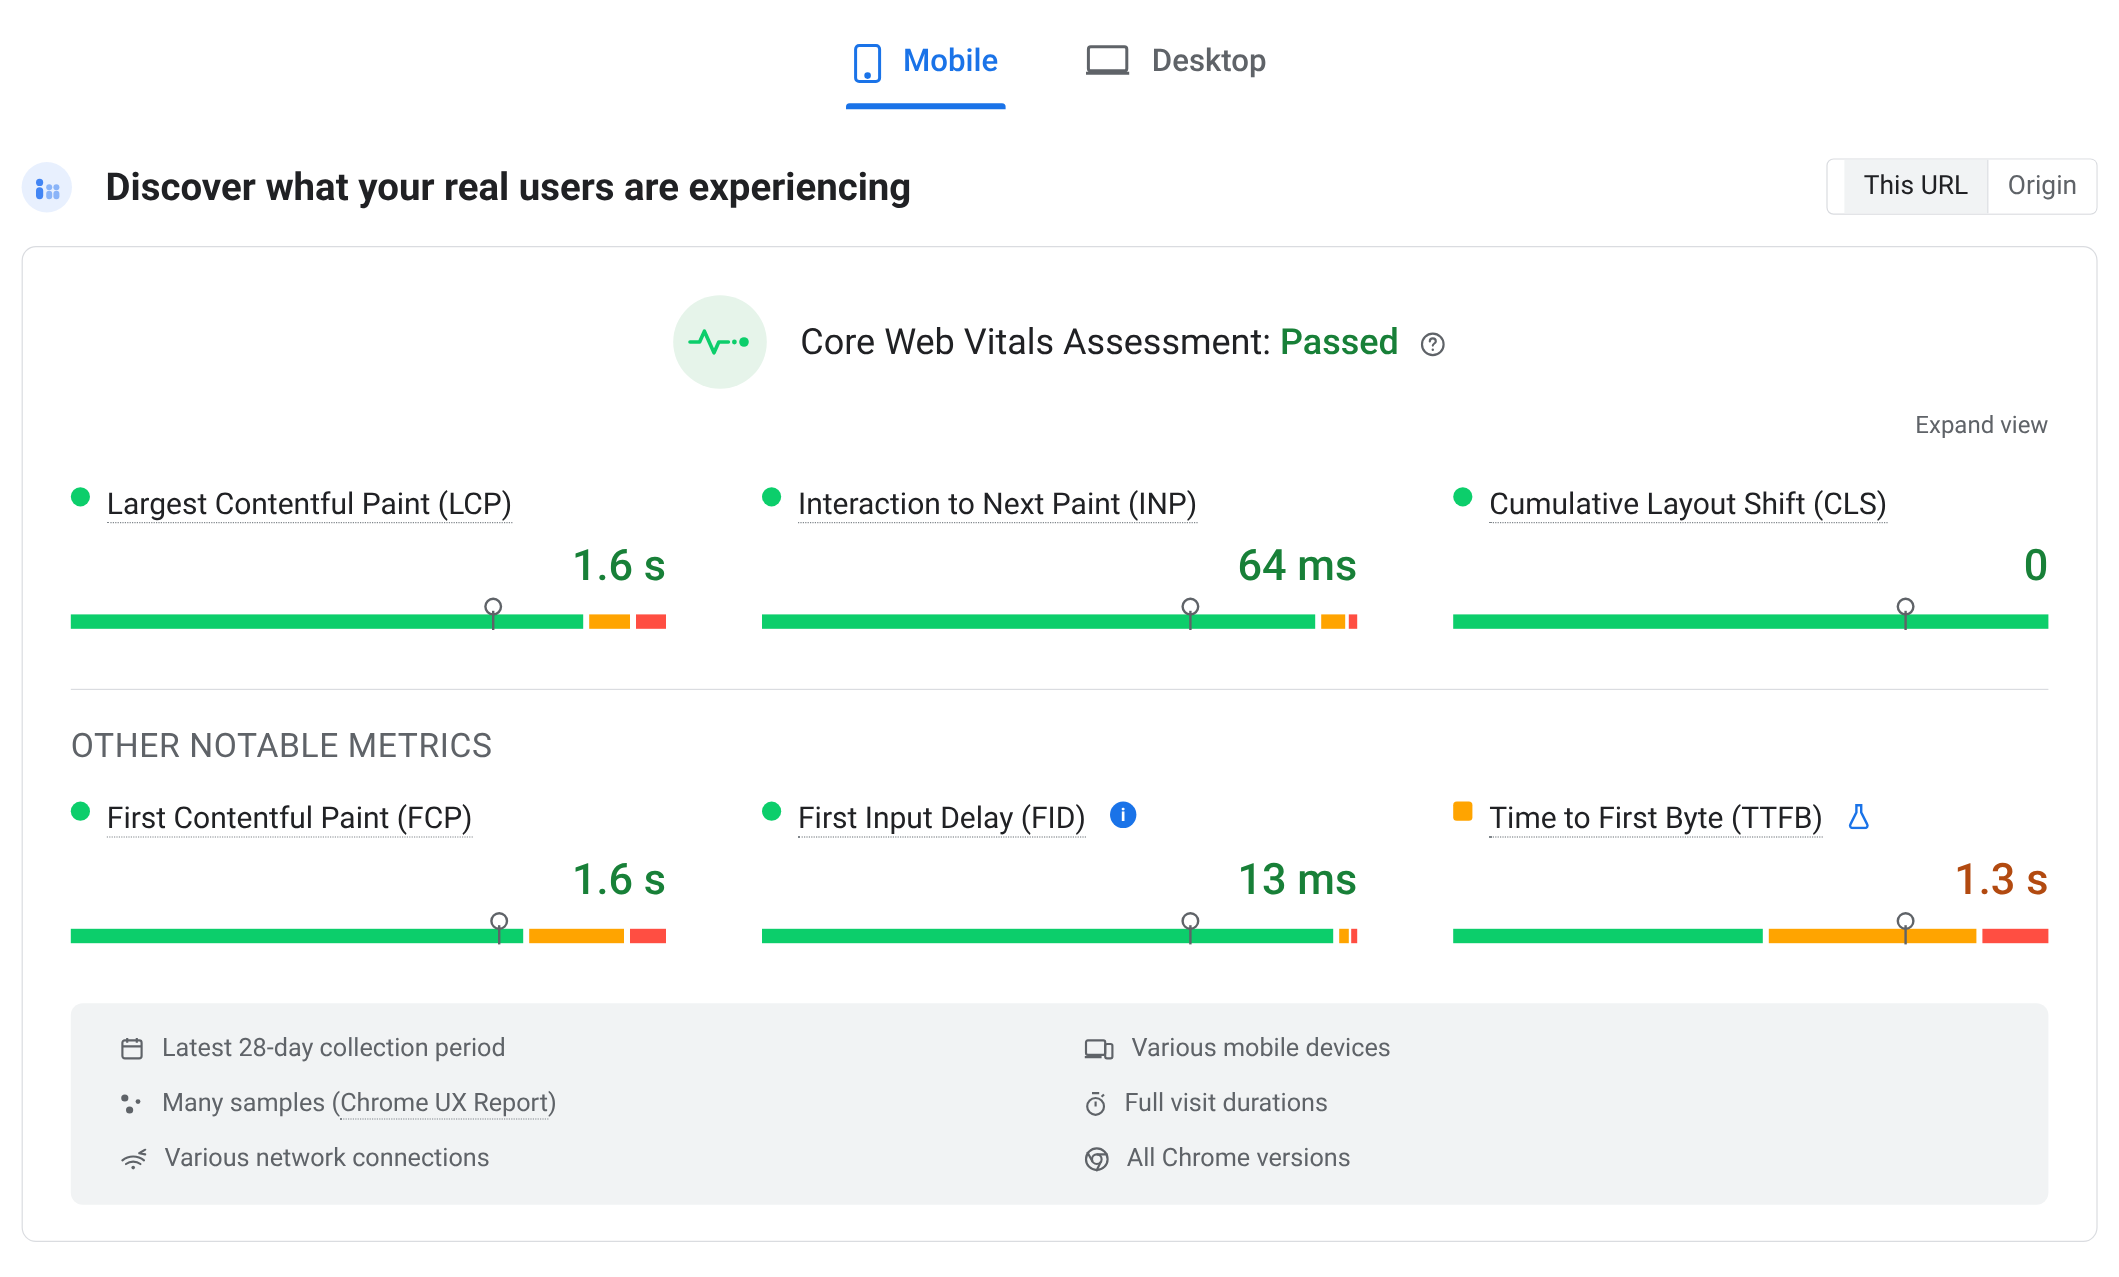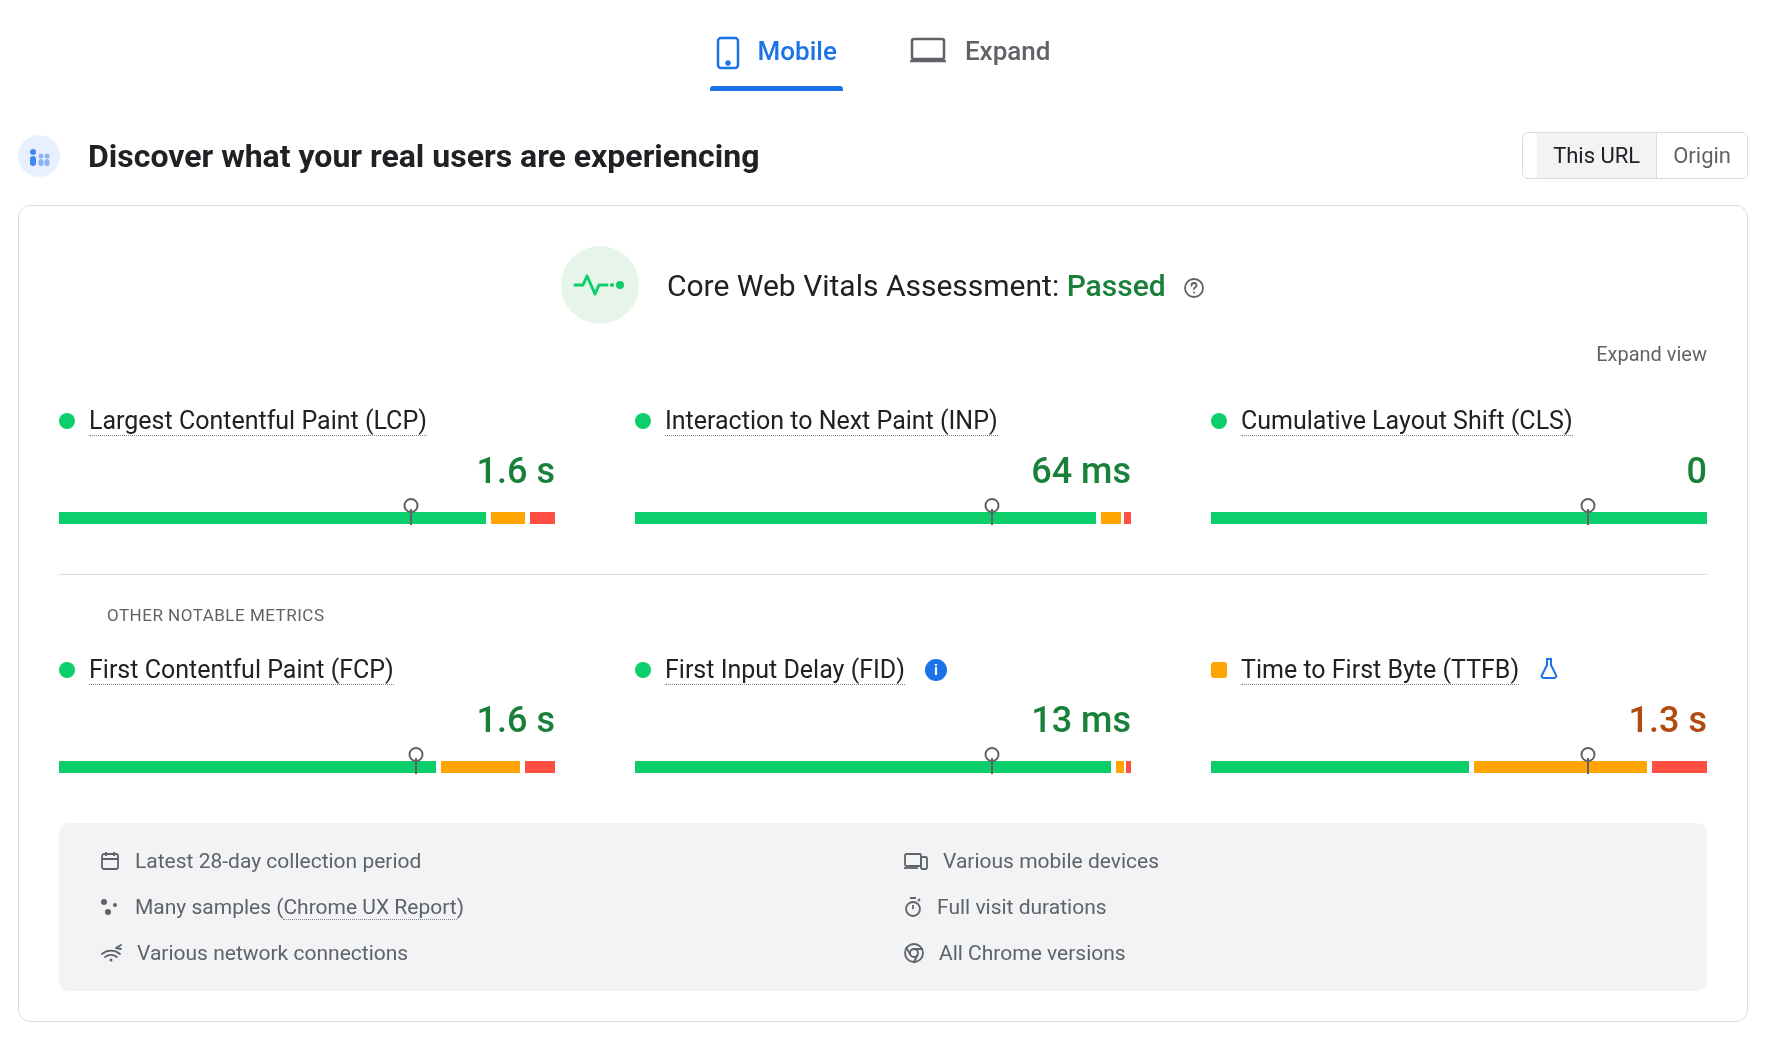--- a/index.html
+++ b/index.html
@@ -39,21 +39,21 @@
   .assess{display:flex;align-items:center;justify-content:center;gap:28px;}
   .vital-chip{width:78px;height:78px;border-radius:50%;background:#e6f4ea;display:flex;align-items:center;justify-content:center;}
   .assess-text{font-size:30px;font-weight:400;}
   .assess-text .pass{color:var(--green-dark);font-weight:500;}
   .help-icon{display:inline-flex;vertical-align:middle;margin-left:10px;}
   .expand{display:flex;justify-content:flex-end;margin-top:18px;font-size:20px;color:var(--muted);cursor:pointer;}
 
   
   .metrics{display:grid;grid-template-columns:repeat(3,1fr);column-gap:80px;row-gap:40px;margin-top:40px;}
   .metric{}
-  .metric-head{display:flex;align-items:center;gap:14px;font-size:26px;}
+  .metric-head{display:flex;align-items:flex-start;gap:14px;font-size:26px;}
   .sq{width:16px;height:16px;border-radius:3px;}
   .sq.green{background:var(--green);border-radius:50%;}
   .sq.orange{background:var(--orange);}
   .metric-name{color:var(--text);border-bottom:1px dotted #80868b;cursor:pointer;font-size:25px;}
   .info-dot{width:22px;height:22px;border-radius:50%;background:var(--blue);color:#fff;font-size:15px;font-weight:700;display:inline-flex;align-items:center;justify-content:center;margin-left:6px;}
   .flask{margin-left:6px;color:var(--blue);}
   .metric-value{text-align:right;font-size:36px;font-weight:500;margin-top:14px;}
   .metric-value.green{color:var(--green-dark);}
   .metric-value.brown{color:var(--brown);}
 
@@ -61,21 +61,21 @@
   .bar{display:flex;height:12px;width:100%;position:absolute;top:14px;}
   .seg-g{background:var(--green);}
   .seg-o{background:var(--orange);}
   .seg-r{background:var(--red);}
   .gap{background:transparent;}
   .pin{position:absolute;top:0;width:14px;height:28px;transform:translateX(-50%);}
   .pin::before{content:"";position:absolute;top:0;left:50%;transform:translateX(-50%);width:11px;height:11px;border-radius:50%;background:#fff;border:2px solid var(--muted);}
   .pin::after{content:"";position:absolute;top:11px;left:50%;transform:translateX(-50%);width:2px;height:16px;background:var(--muted);}
 
   .divider{height:1px;background:var(--border);margin:48px 0 30px;}
-  .section-label{font-size:17px;letter-spacing:.5px;color:var(--muted);margin-left:48px;}
+  .section-label{font-size:28px;letter-spacing:.5px;color:var(--muted);}
 
   
   .footer-box{margin-top:48px;background:var(--soft);border-radius:10px;padding:26px 40px;display:grid;grid-template-columns:repeat(2,1fr);row-gap:22px;column-gap:40px;}
   .foot-item{display:flex;align-items:center;gap:14px;font-size:21px;color:var(--muted);}
   .foot-item .link{border-bottom:1px dotted #80868b;cursor:pointer;}
 </style>
 </head>
 <body>
 
 <div class="page">
@@ -90,21 +90,21 @@
       </span>
       <span>Mobile</span>
     </div>
     <div class="tab">
       <span class="icon">
         <svg width="38" height="28" viewBox="0 0 38 28" fill="none" stroke="#5f6368" stroke-width="2.5">
             <rect x="3" y="3" width="32" height="20" rx="2"></rect>
             <path d="M1 25h36"></path>
           </svg>
       </span>
-      <span>Expand</span>
+      <span>Desktop</span>
     </div>
   </div>
 
   <div class="header-row">
     <div class="crux-badge">
       <svg width="24" height="24" viewBox="0 0 24 24">
           <circle cx="6" cy="8" r="3" fill="#4285f4"></circle>
           <rect x="3" y="12" width="6" height="10" rx="3" fill="#4285f4"></rect>
           <circle cx="14" cy="12" r="2.5" fill="#8ab4f8"></circle>
           <rect x="11.5" y="15" width="5" height="7" rx="2.5" fill="#8ab4f8"></rect>

